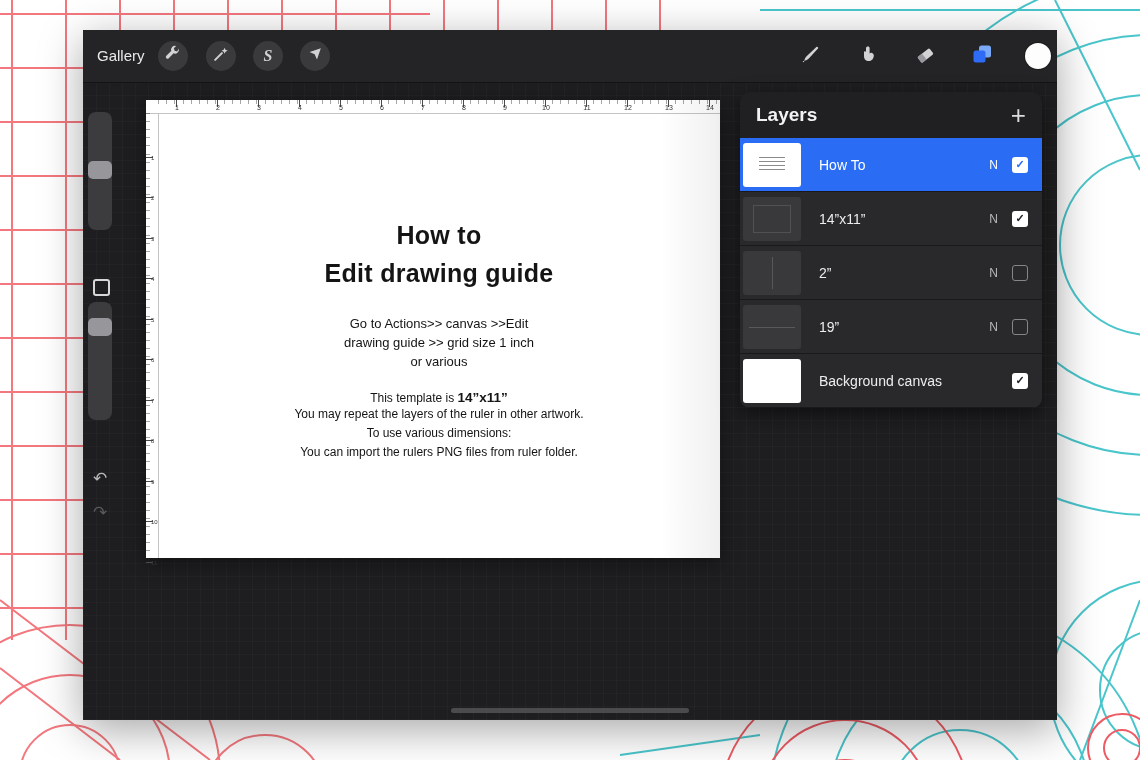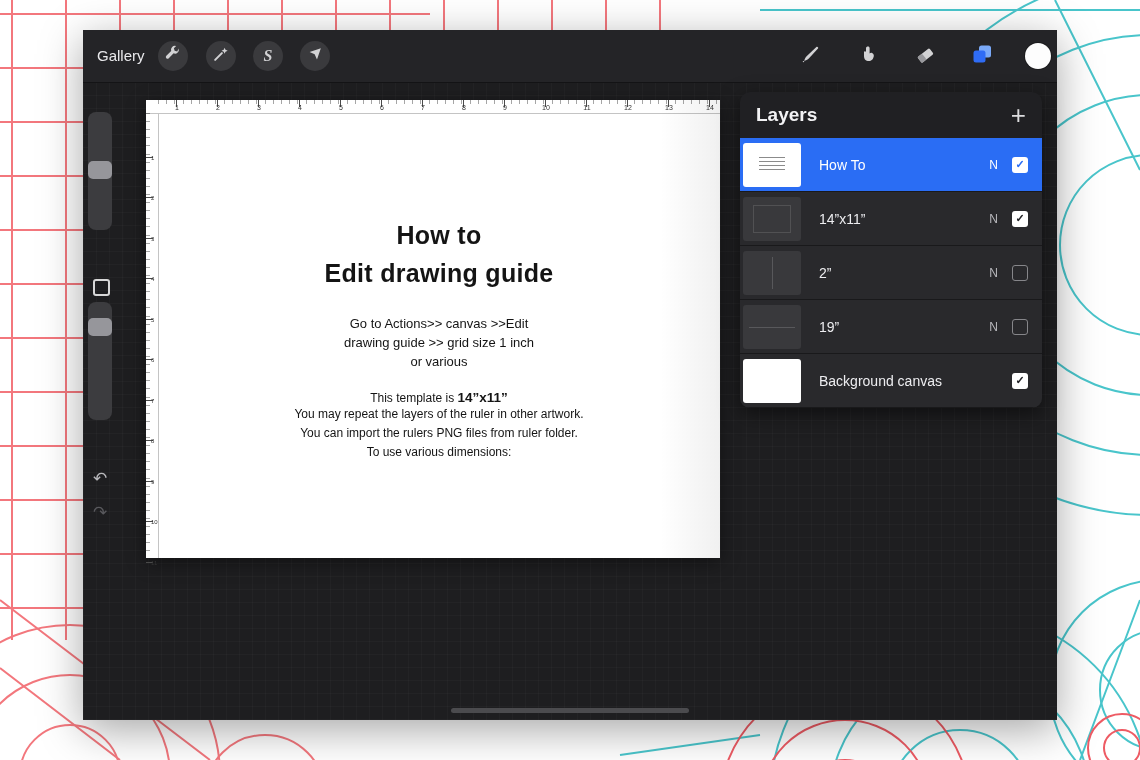--- a/index.html
+++ b/index.html
@@ -256,22 +256,22 @@
       <div class="c-instr">
         <div>Go to Actions&gt;&gt; canvas &gt;&gt;Edit</div>
         <div>drawing guide &gt;&gt; grid size 1 inch</div>
         <div>or various</div>
       </div>
       <div class="c-template">
         <span>This template is </span><b>14”x11”</b>
       </div>
       <div class="c-notes">
         <div>You may repeat the layers of the ruler in other artwork.</div>
+        <div>To use various dimensions:</div>
         <div>You can import the rulers PNG files from ruler folder.</div>
-        <div>To use various dimensions:</div>
       </div>
     </div>
   </div>
 
   <div class="layers-panel">
     <div class="panel-header">
       <span class="panel-title">Layers</span>
       <span class="panel-add">+</span>
     </div>
 

